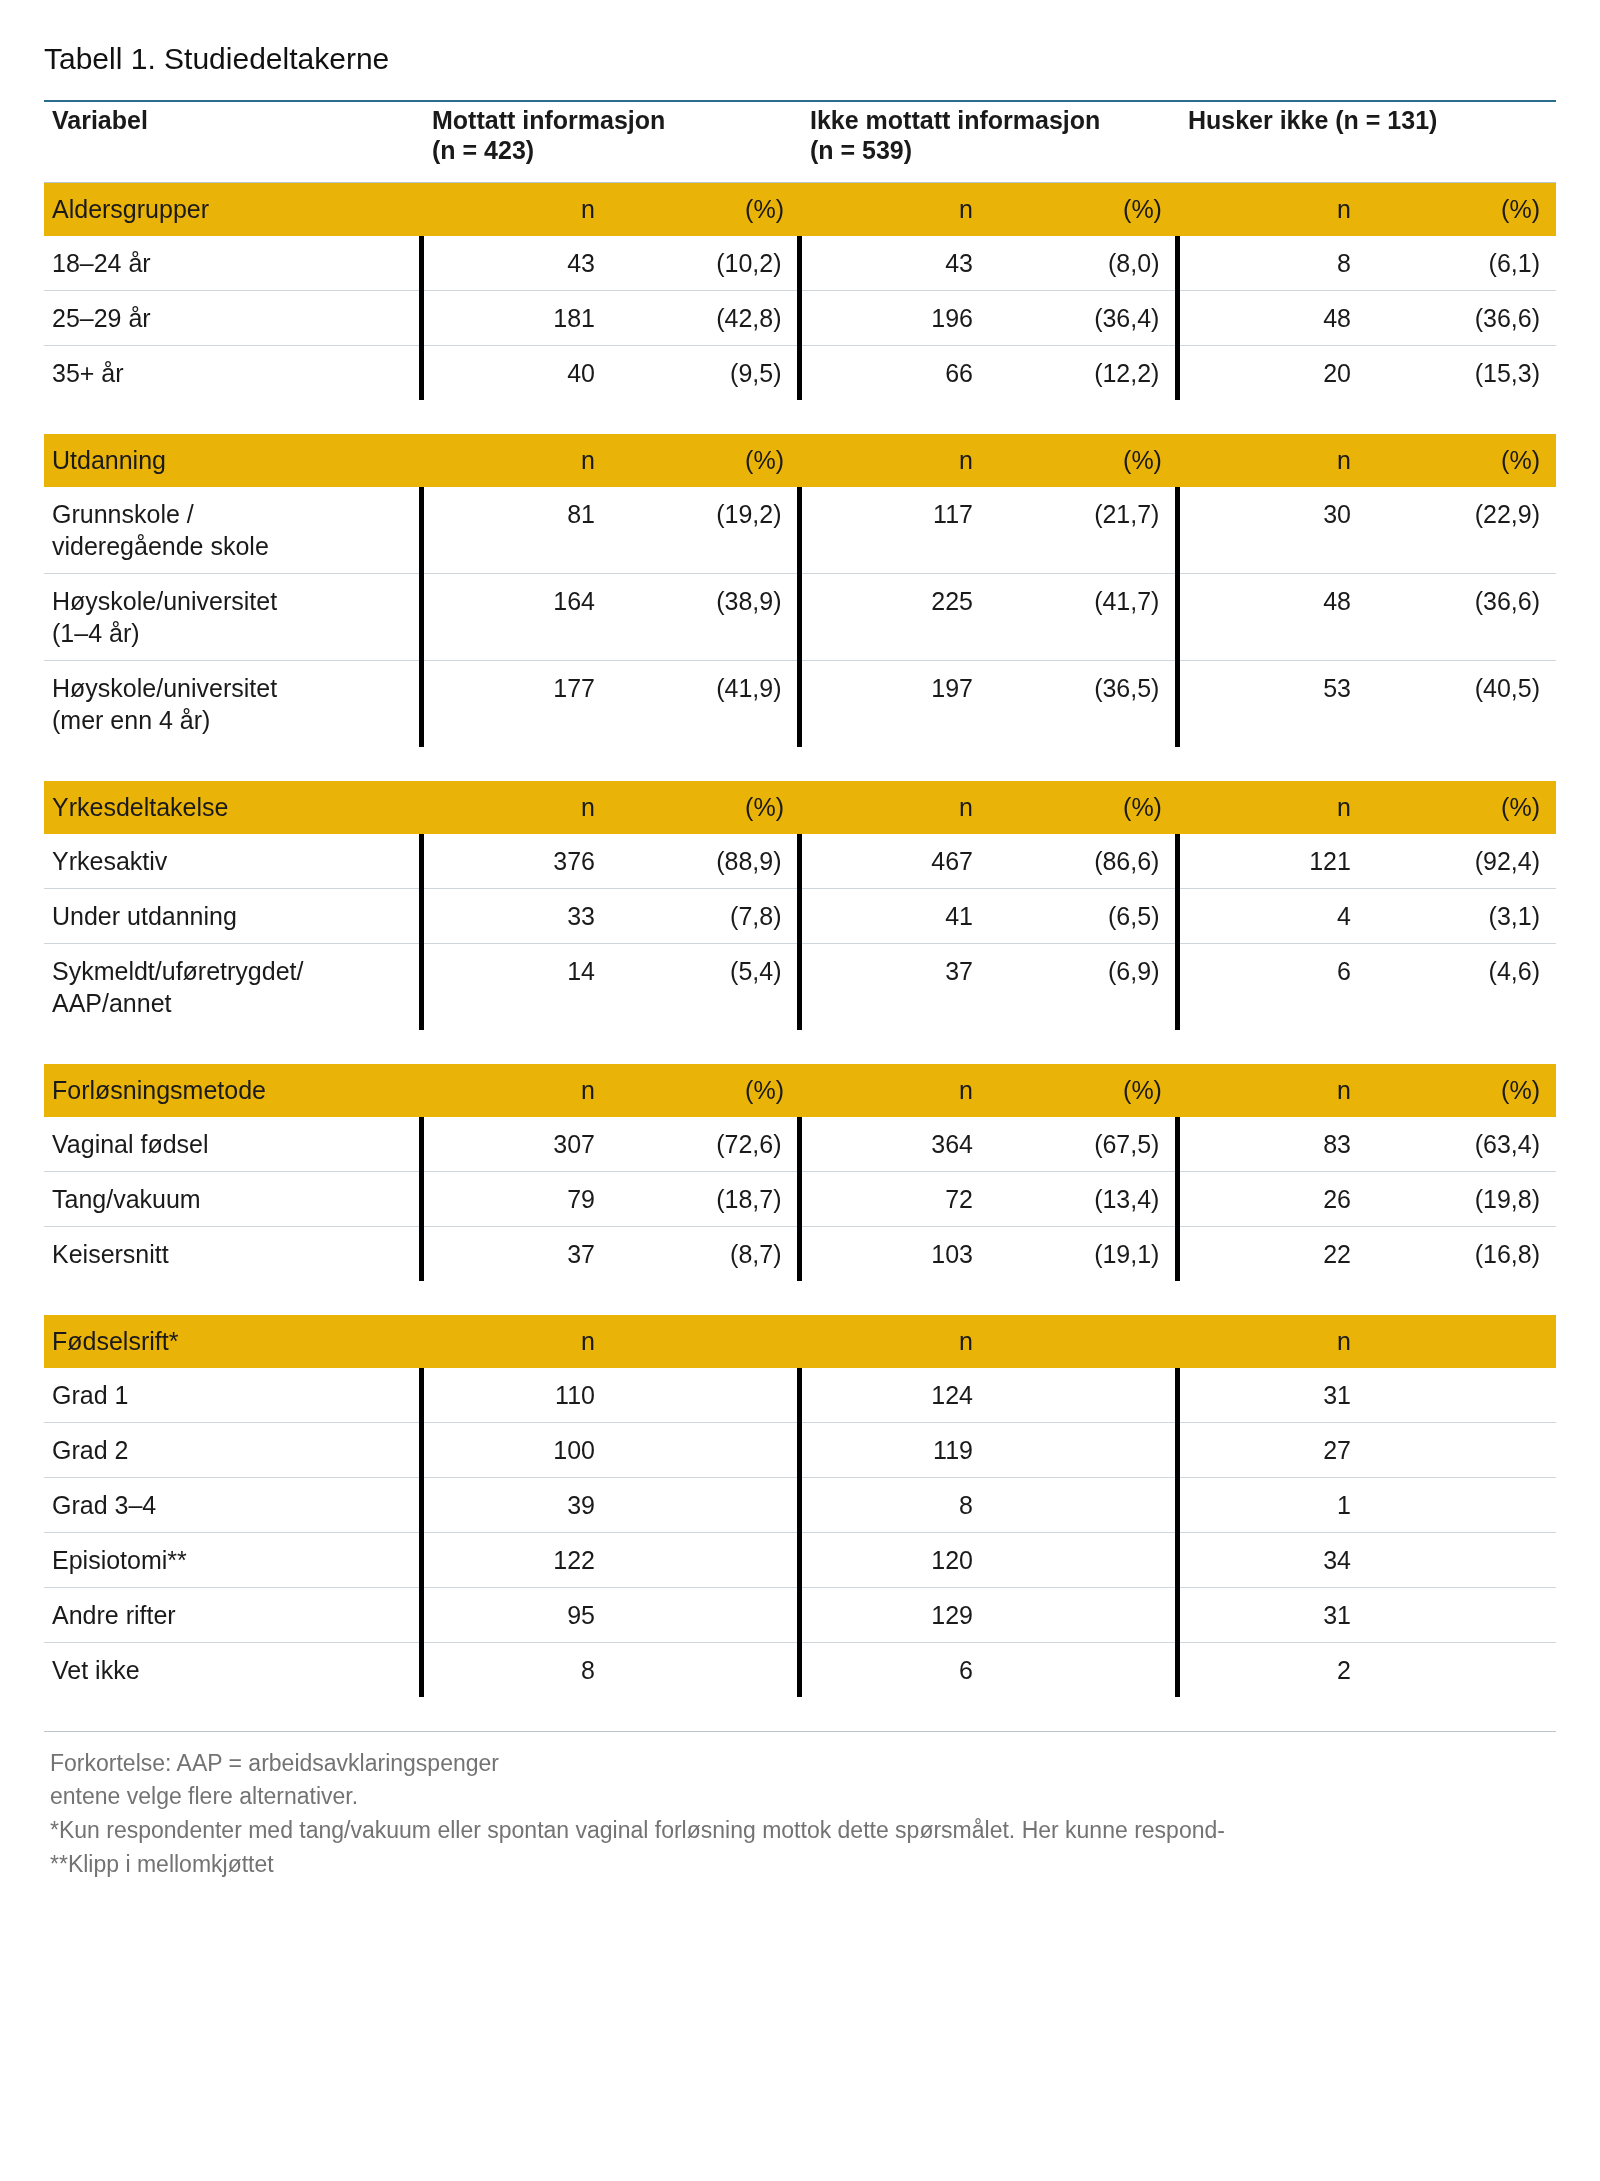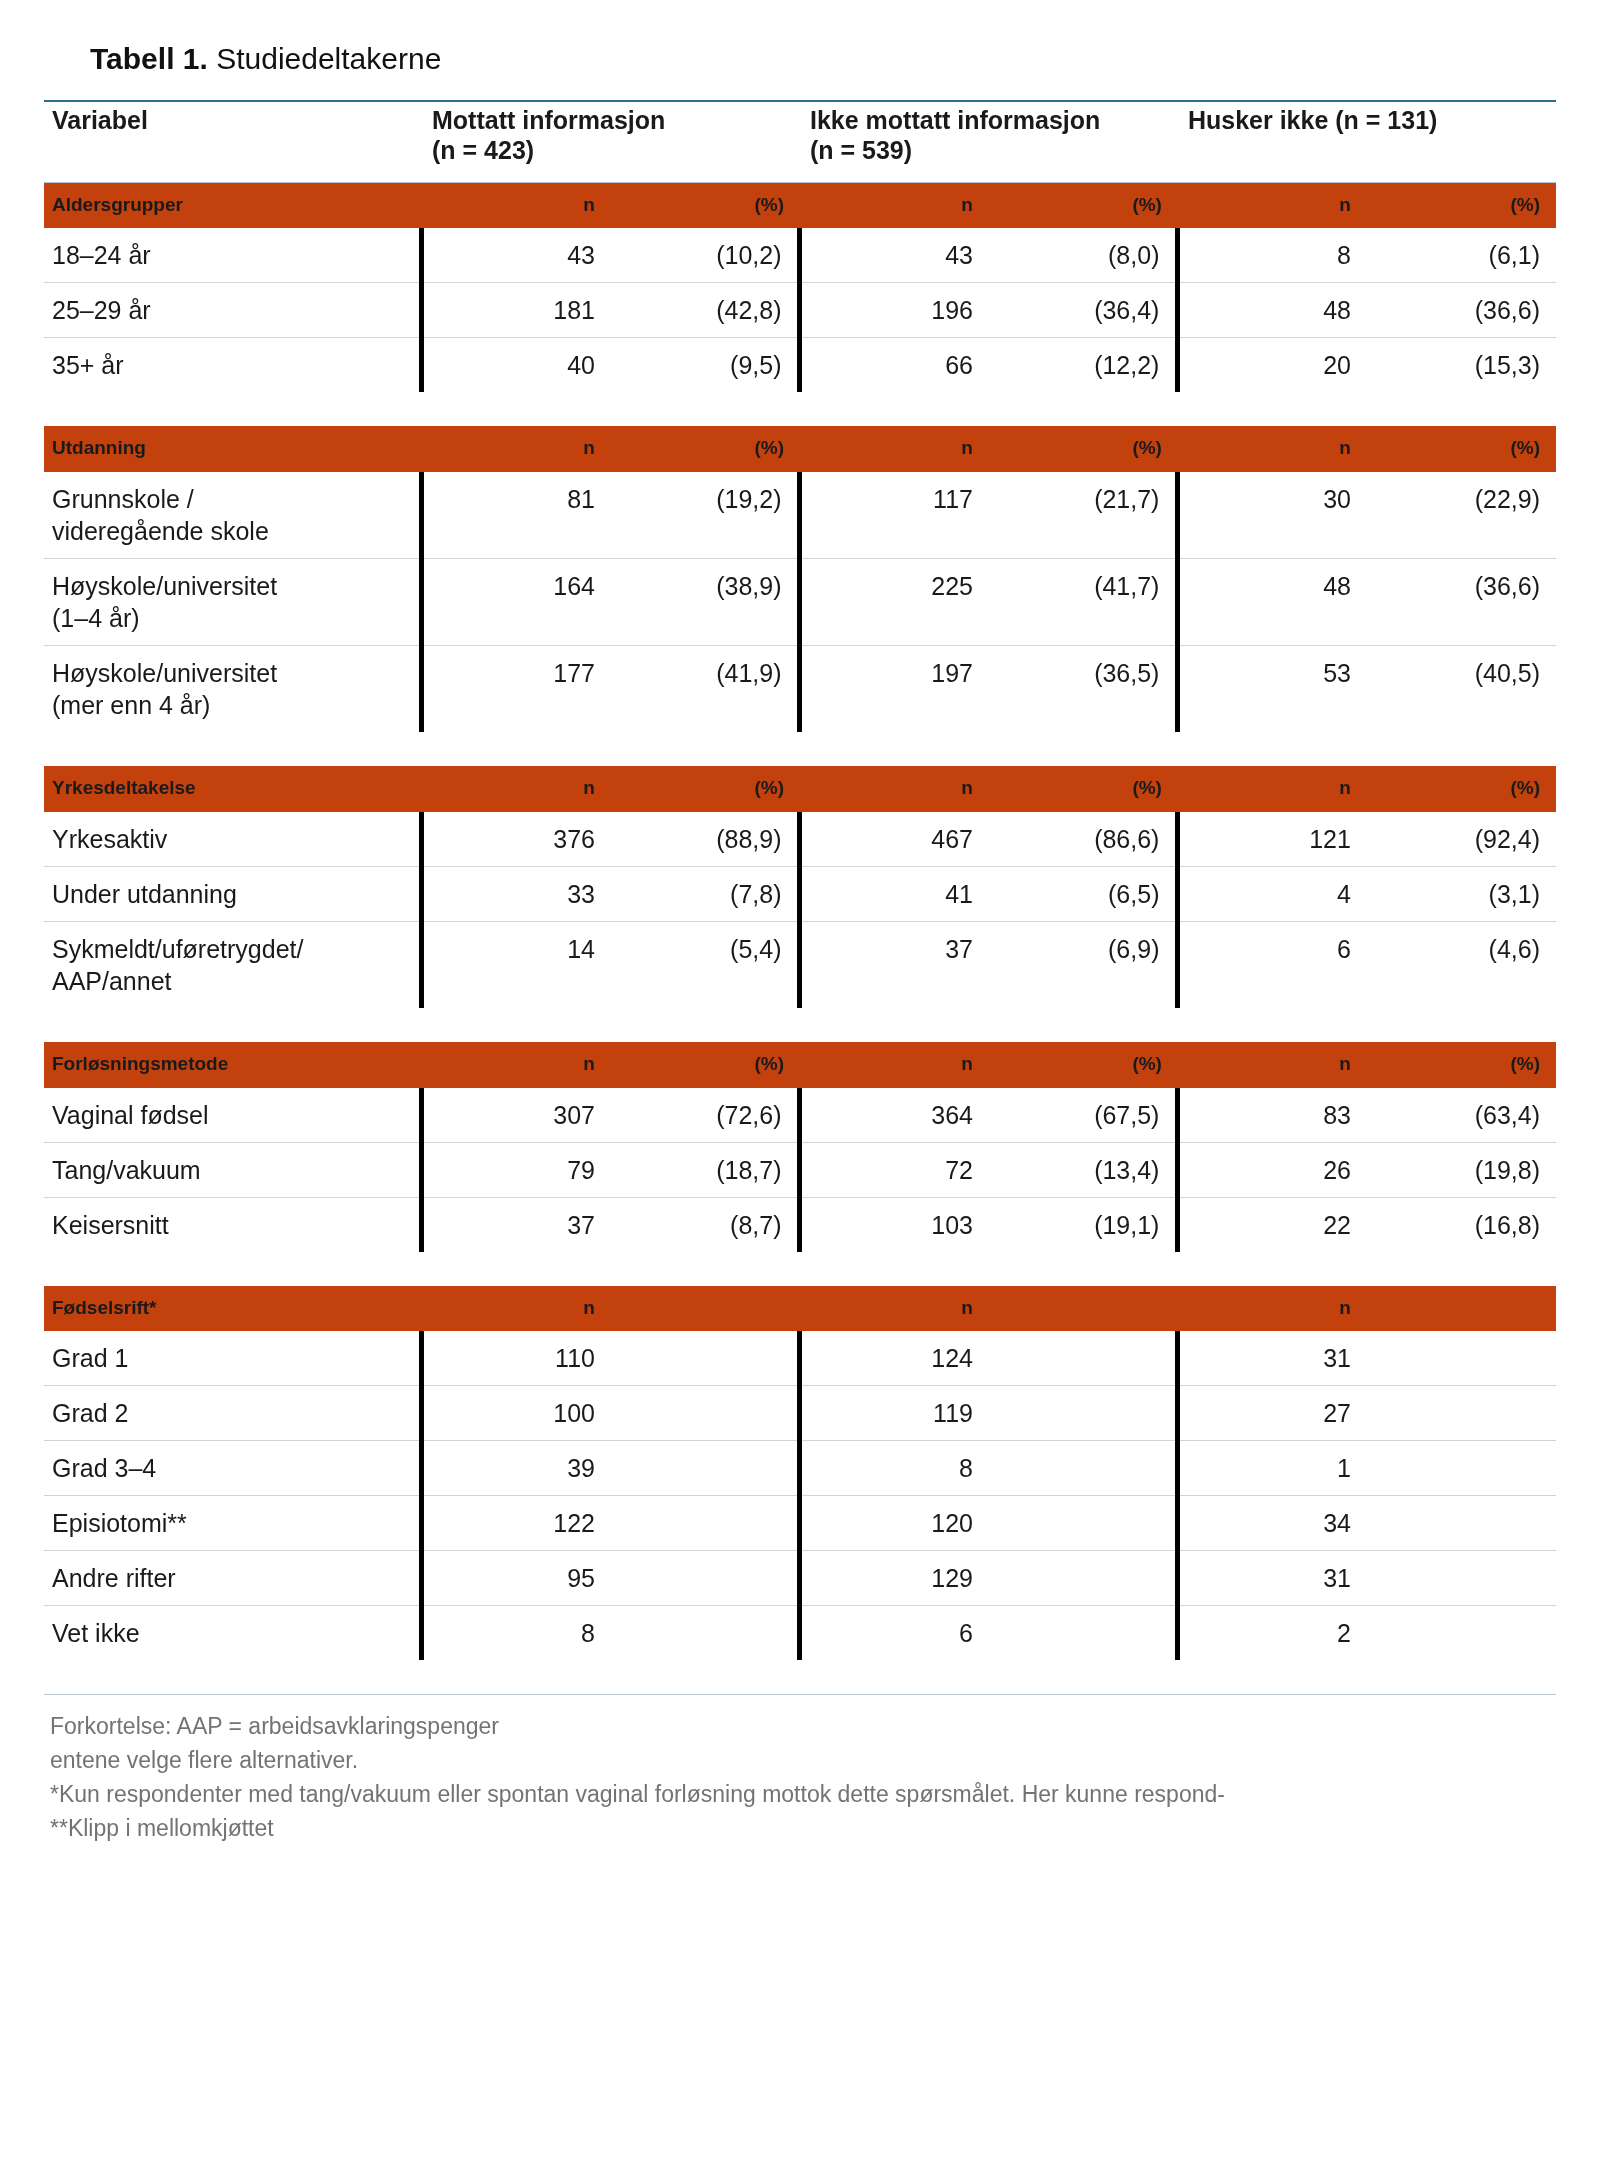--- a/index.html
+++ b/index.html
@@ -19,22 +19,21 @@
     min-height: 2181px;
     padding: 30px 44px 0 44px;
   }
   .table-caption {
     font-size: 30px;
     line-height: 1.25;
     margin: 10px 0 22px 0;
     color: #111;
   }
   .table-caption .cap-strong {
-    font-weight: bold;
-    margin-left: 46px;
+    font-weight: normal;
   }
   .table-caption .cap-rest {
     font-weight: normal;
   }
   table.main {
     width: 100%;
     border-collapse: collapse;
     table-layout: fixed;
   }
   col.c-var  { width: 370px; }
@@ -55,23 +54,23 @@
     font-weight: bold;
     font-size: 25px;
     line-height: 1.22;
     text-align: left;
     vertical-align: top;
   }
   tr.head-row td.first { padding-left: 8px; }
 
   
   tr.band td {
-    background: #c2410c;
-    font-weight: bold;
-    font-size: 19px;
+    background: #eab308;
+    font-weight: normal;
+    font-size: 25px;
     padding: 11px 14px 12px 8px;
     line-height: 1.2;
   }
   tr.band td.num {
     text-align: right;
     padding-right: 16px;
   }
 
   
   tr.data td {

